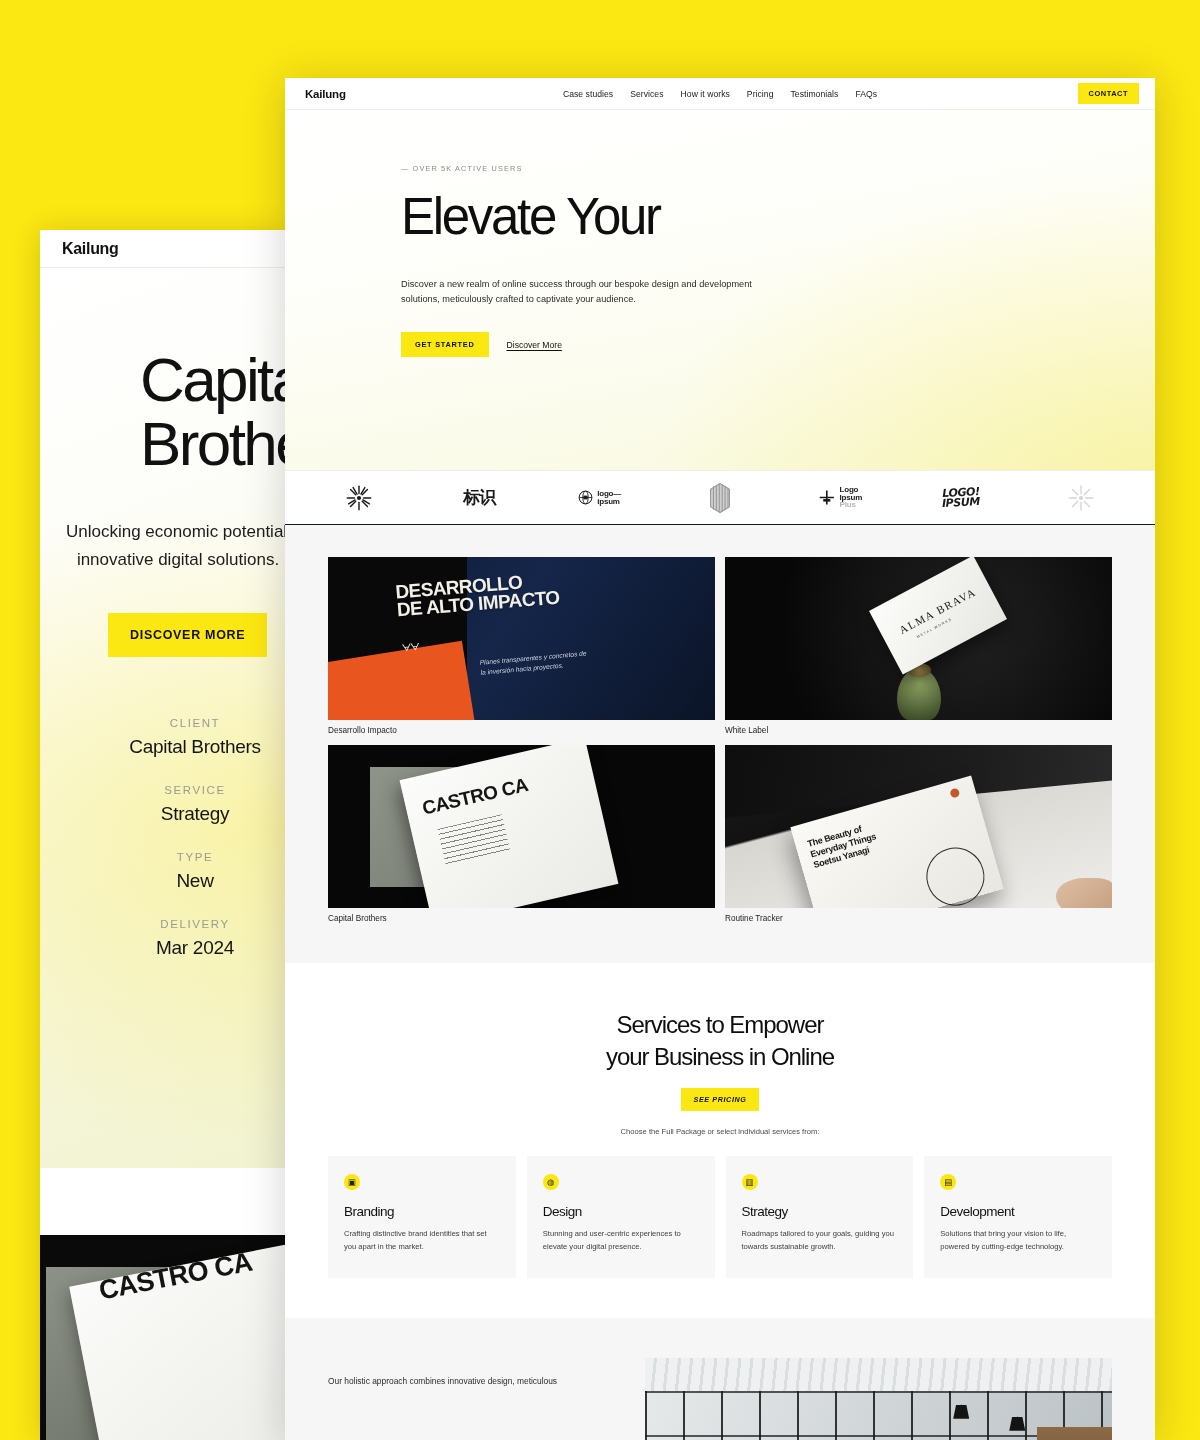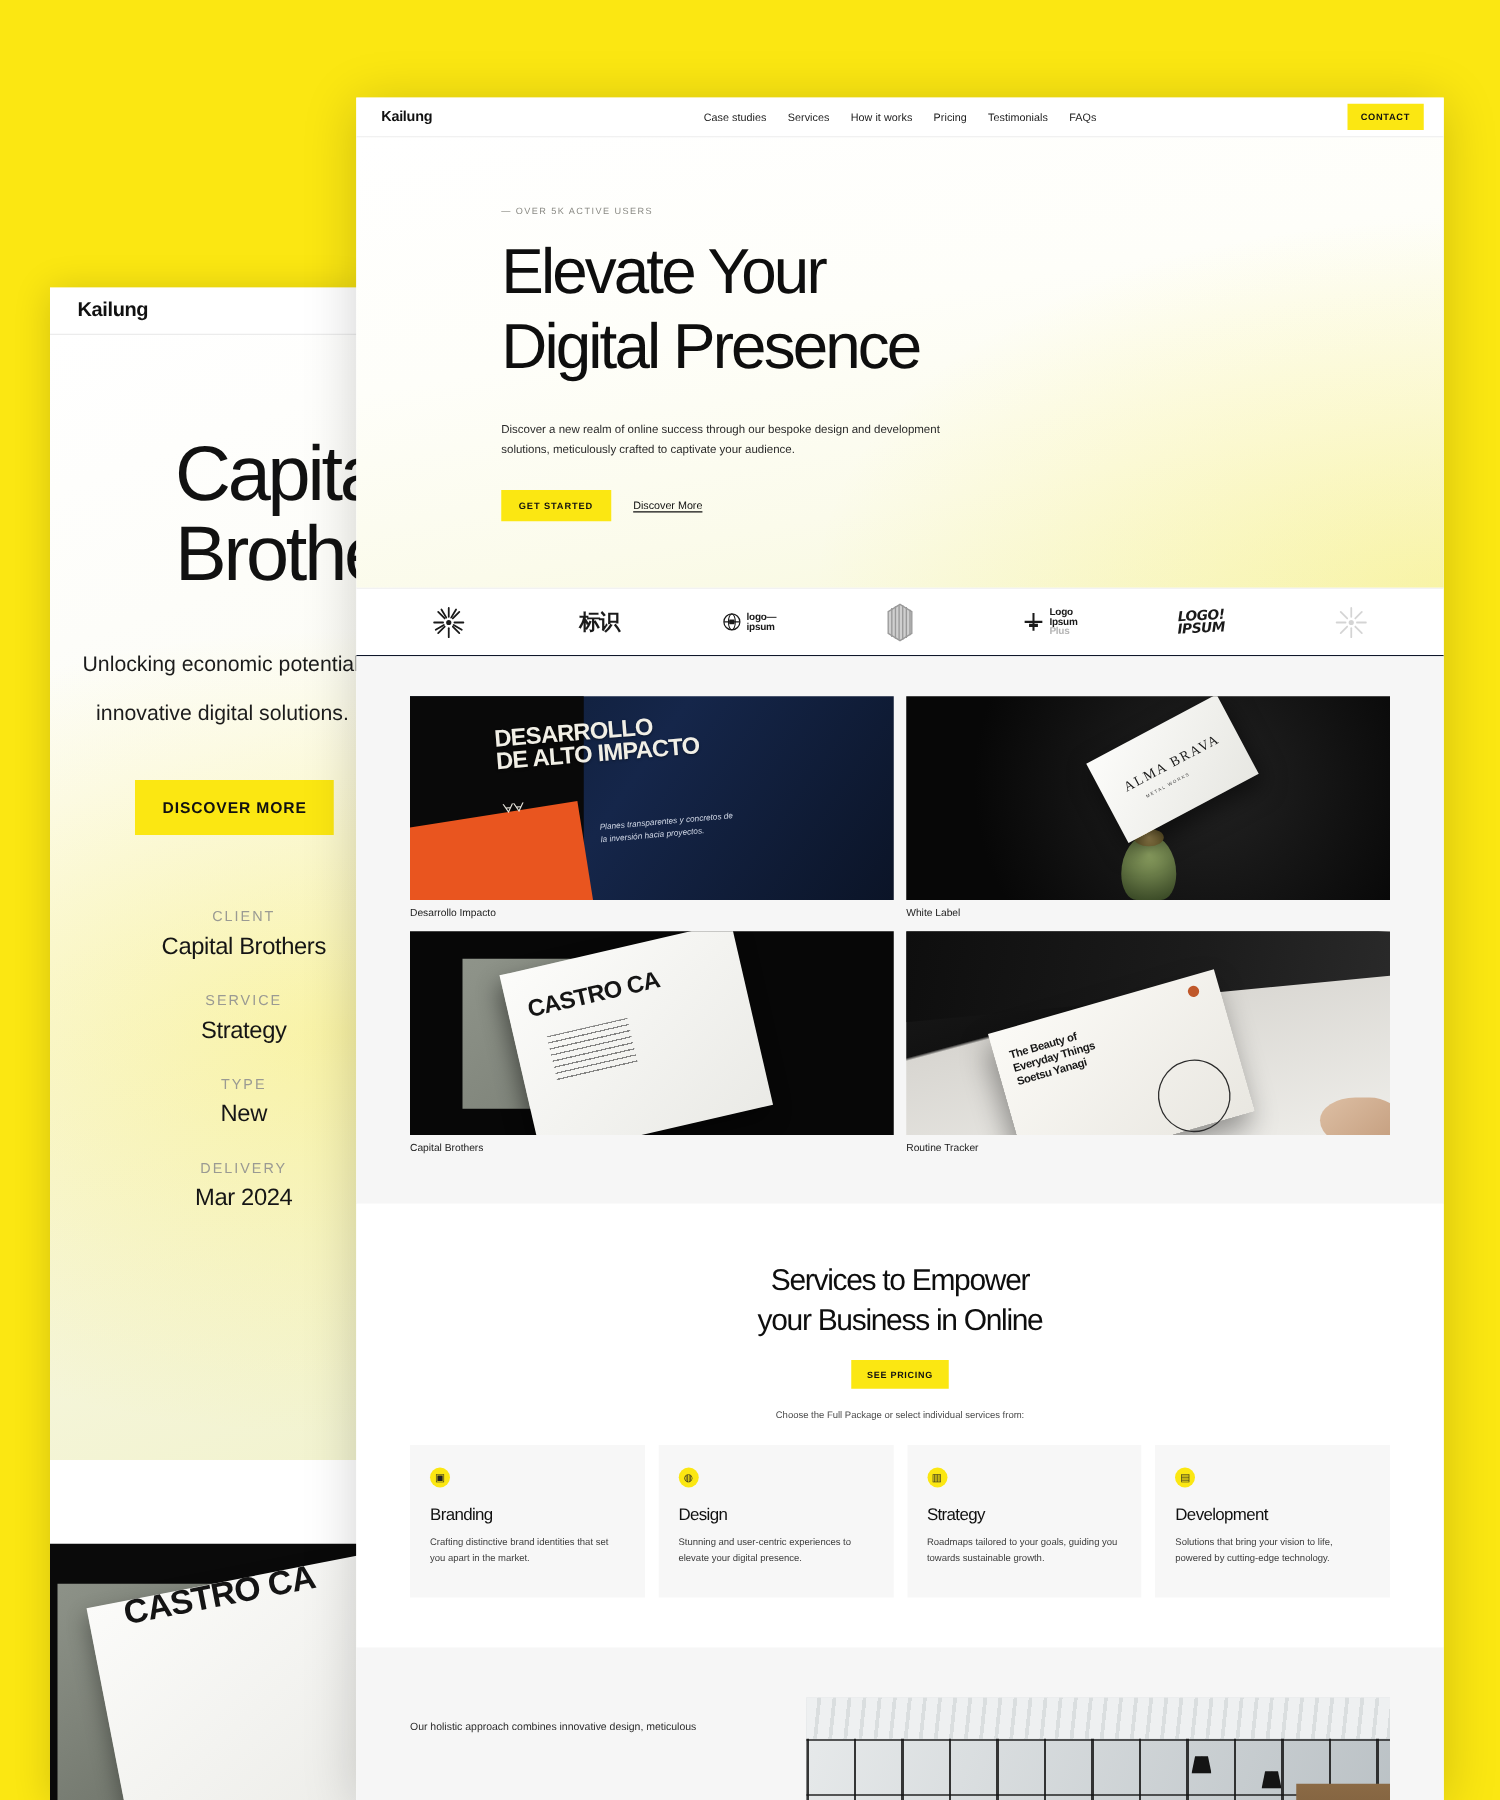--- a/index.html
+++ b/index.html
@@ -353,21 +353,21 @@
     text-align:center;
   }
   .svc-h2{
     font-size:24px; line-height:1.32; font-weight:400;
     letter-spacing:-1.05px; color:#0e0e0e;
   }
   .svc-btn{
     margin-top:16px;
     background:#FBE712; color:#111;
     font-size:7.2px; font-weight:700; letter-spacing:.6px;
-    padding:7px 13px; border:none; cursor:pointer;
+    padding:7px 13px; border:none; cursor:pointer;font-style:italic;
   }
   .svc-note{
     margin-top:16px; font-size:7.6px; color:#4b4b4b;
   }
   .svc-grid{
     margin-top:20px; padding:0 43px;
     display:grid; grid-template-columns:repeat(4,1fr);
     gap:11px; text-align:left;
   }
   .svc-card{
@@ -440,21 +440,21 @@
 <body>
 
 <div class="back-panel">
   <div class="bp-nav">
     <div class="bp-logo">Kailung</div>
   </div>
   <div class="bp-hero">
     <div class="bp-title">Capital</div>
     <div class="bp-title">Brothers</div>
     <div class="bp-sub">Unlocking economic potential with</div>
-    <div class="bp-sub" style="margin-top:13px">innovative digital solutions.</div>
+    <div class="bp-sub" style="margin-top:2px">innovative digital solutions.</div>
     <div class="bp-ctas">
       <button class="bp-btn">DISCOVER MORE</button>
 
     </div>
     <div class="bp-meta">
       <div class="bp-row">
         <div class="bp-row-label">CLIENT</div>
         <div class="bp-row-value">Capital Brothers</div>
       </div>
       <div class="bp-row">
@@ -488,21 +488,20 @@
       <a>Pricing</a>
       <a>Testimonials</a>
       <a>FAQs</a>
     </div>
     <button class="nav-cta">CONTACT</button>
   </div>
 
   <div class="hero">
     <div class="eyebrow">— OVER 5K ACTIVE USERS</div>
     <div class="hero-h1">Elevate Your</div>
-    <div class="hero-h1">Digital Presence</div>
     <div class="hero-p">Discover a new realm of online success through our bespoke design and development solutions, meticulously crafted to captivate your audience.</div>
     <div class="hero-ctas">
       <button class="hero-btn">GET STARTED</button>
       <span class="hero-link">Discover More</span>
     </div>
   </div>
 
   <div class="logos">
     <div class="logo-item">
       <svg width="26" height="26" viewBox="0 0 40 40">

